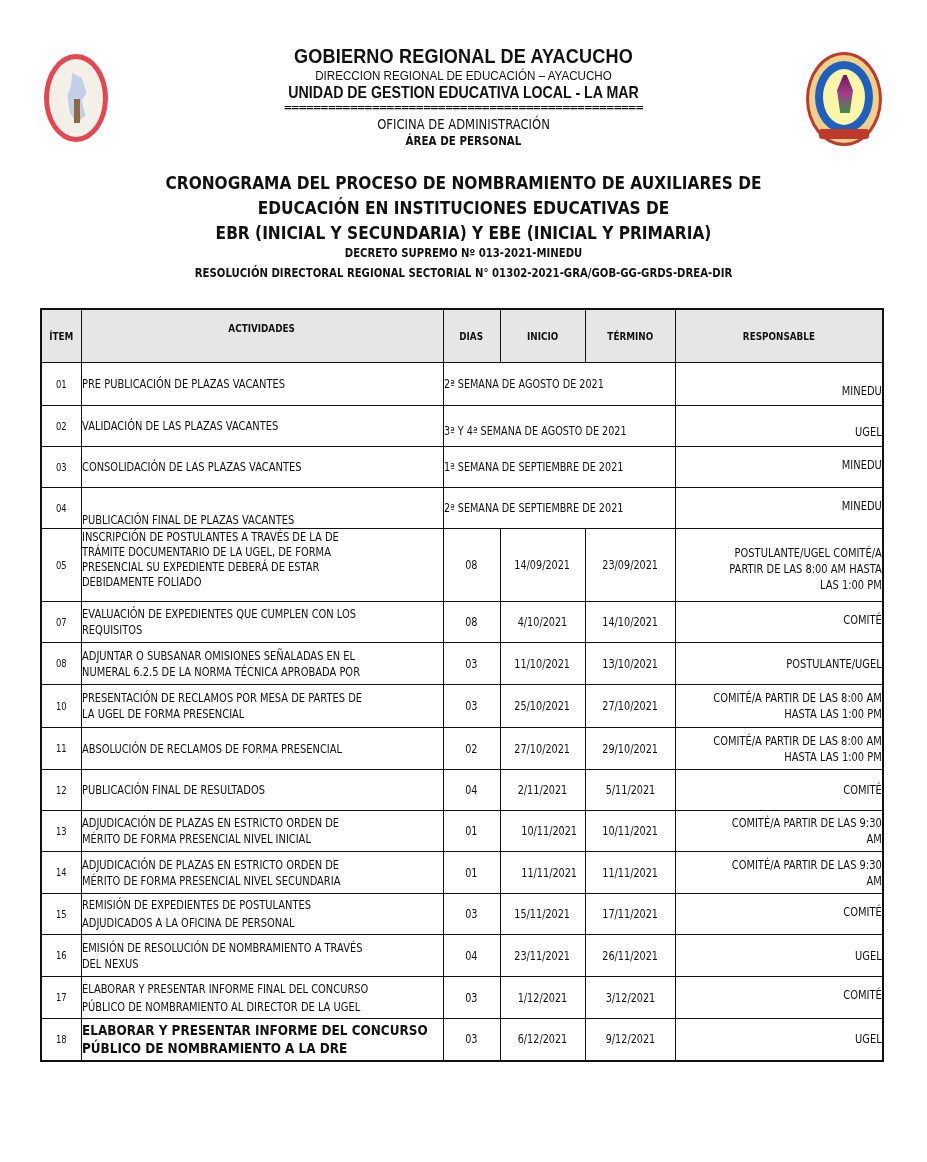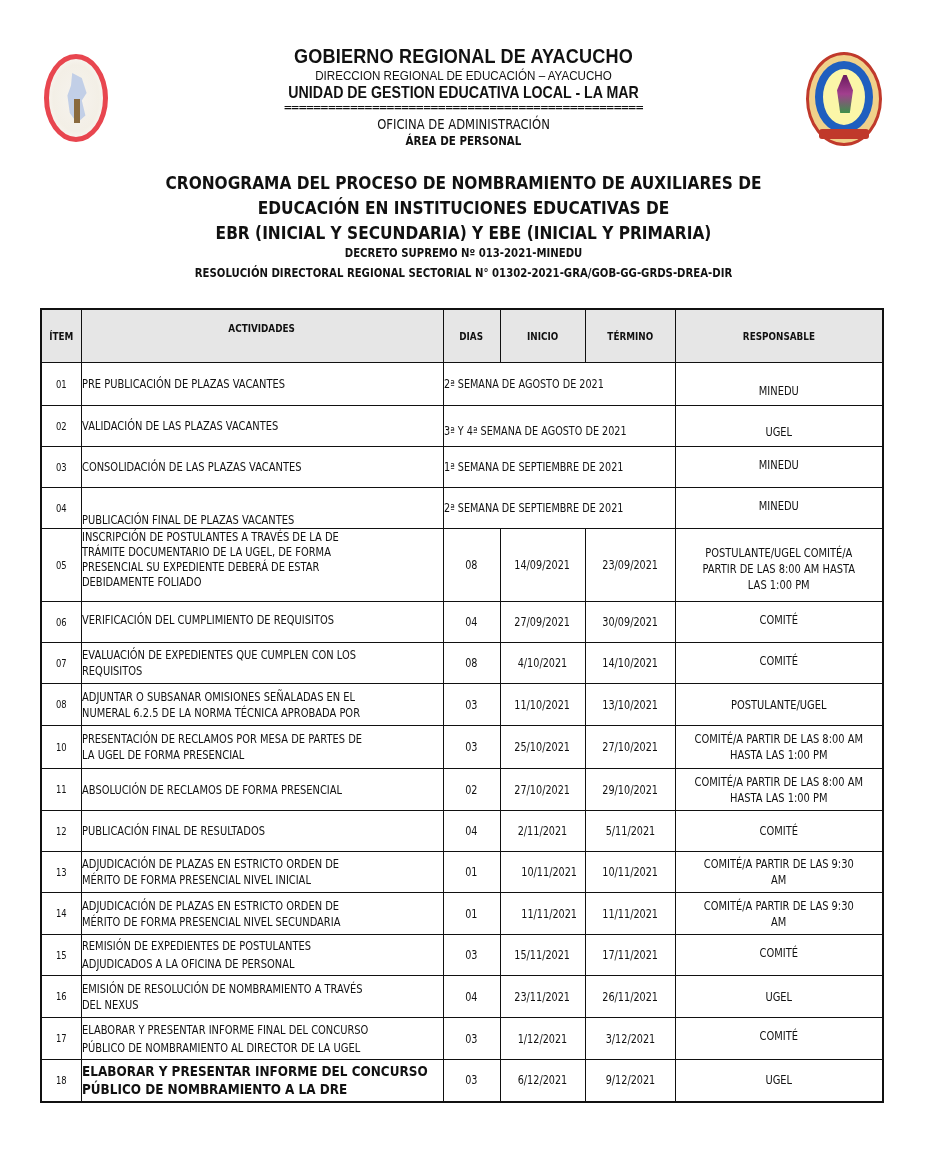--- a/index.html
+++ b/index.html
@@ -32,21 +32,21 @@
   table.grid { position: absolute; left: 40px; top: 308px; width: 842px; border-collapse: collapse; table-layout: fixed; font-family: "DejaVu Sans", sans-serif; font-size: 11.5px; }
   table.grid td, table.grid th { border: 1.5px solid #111; padding: 0; vertical-align: middle; }
   table.grid { border: 2.5px solid #111; }
   table.grid th { background: #e6e6e6; font-weight: bold; font-size: 10.5px; height: 40px; text-align: center; }
   .sq { display: inline-block; transform: scaleX(0.84); transform-origin: left center; white-space: nowrap; }
   .sqc { display: inline-block; transform: scaleX(0.84); transform-origin: center center; white-space: nowrap; }
   td.item { text-align: center; vertical-align: bottom; padding-bottom: 6px; font-size: 10px; }
   td.act { padding-left: 10px; padding-right: 2px; text-align: left; line-height: 16px; }
   td.act .lines { display: block; transform: scaleX(0.86); transform-origin: left center; width: 116%; }
   td.num, td.date { text-align: center; }
-  td.resp { text-align: center; line-height: 16px; }
+  td.resp { text-align: right; line-height: 16px; }
   td.resp .lines { display: block; transform: scaleX(0.86); transform-origin: center center; width: 116%; margin-left: -8%; }
   td.span { text-align: left; padding-left: 10px; }
   .bold-act { font-weight: bold; font-size: 14px; }
   .line { display: block; }
   .v-top { vertical-align: top; padding-top: 10px; }
 </style>
 </head>
 <body>
 
 <div class="logo logo-left">
@@ -168,36 +168,20 @@
       <td class="date v-top"><span class="sqc">23/09/2021</span></td>
       <td class="resp v-top" style="padding-top:8px">
           <span class="lines">
         <span class="line">POSTULANTE/UGEL COMITÉ/A</span>
         <span class="line">PARTIR DE LAS 8:00 AM HASTA</span>
         <span class="line">LAS 1:00 PM</span>
       </span>
         </td>
     </tr>
 
-    <tr style="height:41px">
-      <td class="item"><span class="sqc">06</span></td>
-      <td class="act" style="vertical-align:top;padding-top:10px">
-          <span class="lines">
-            <span class="line">VERIFICACIÓN DEL CUMPLIMIENTO DE REQUISITOS</span>
-          </span>
-        </td>
-      <td class="num"><span class="sqc">04</span></td>
-      <td class="date"><span class="sqc">27/09/2021</span></td>
-      <td class="date"><span class="sqc">30/09/2021</span></td>
-      <td class="resp" style="vertical-align:top;padding-top:10px">
-          <span class="lines">
-            <span class="line">COMITÉ</span>
-          </span>
-        </td>
-    </tr>
 
     <tr style="height:41px">
       <td class="item"><span class="sqc">07</span></td>
       <td class="act">
           <span class="lines">
         <span class="line">EVALUACIÓN DE EXPEDIENTES QUE CUMPLEN CON LOS</span>
         <span class="line">REQUISITOS</span>
       </span>
         </td>
       <td class="num"><span class="sqc">08</span></td>

